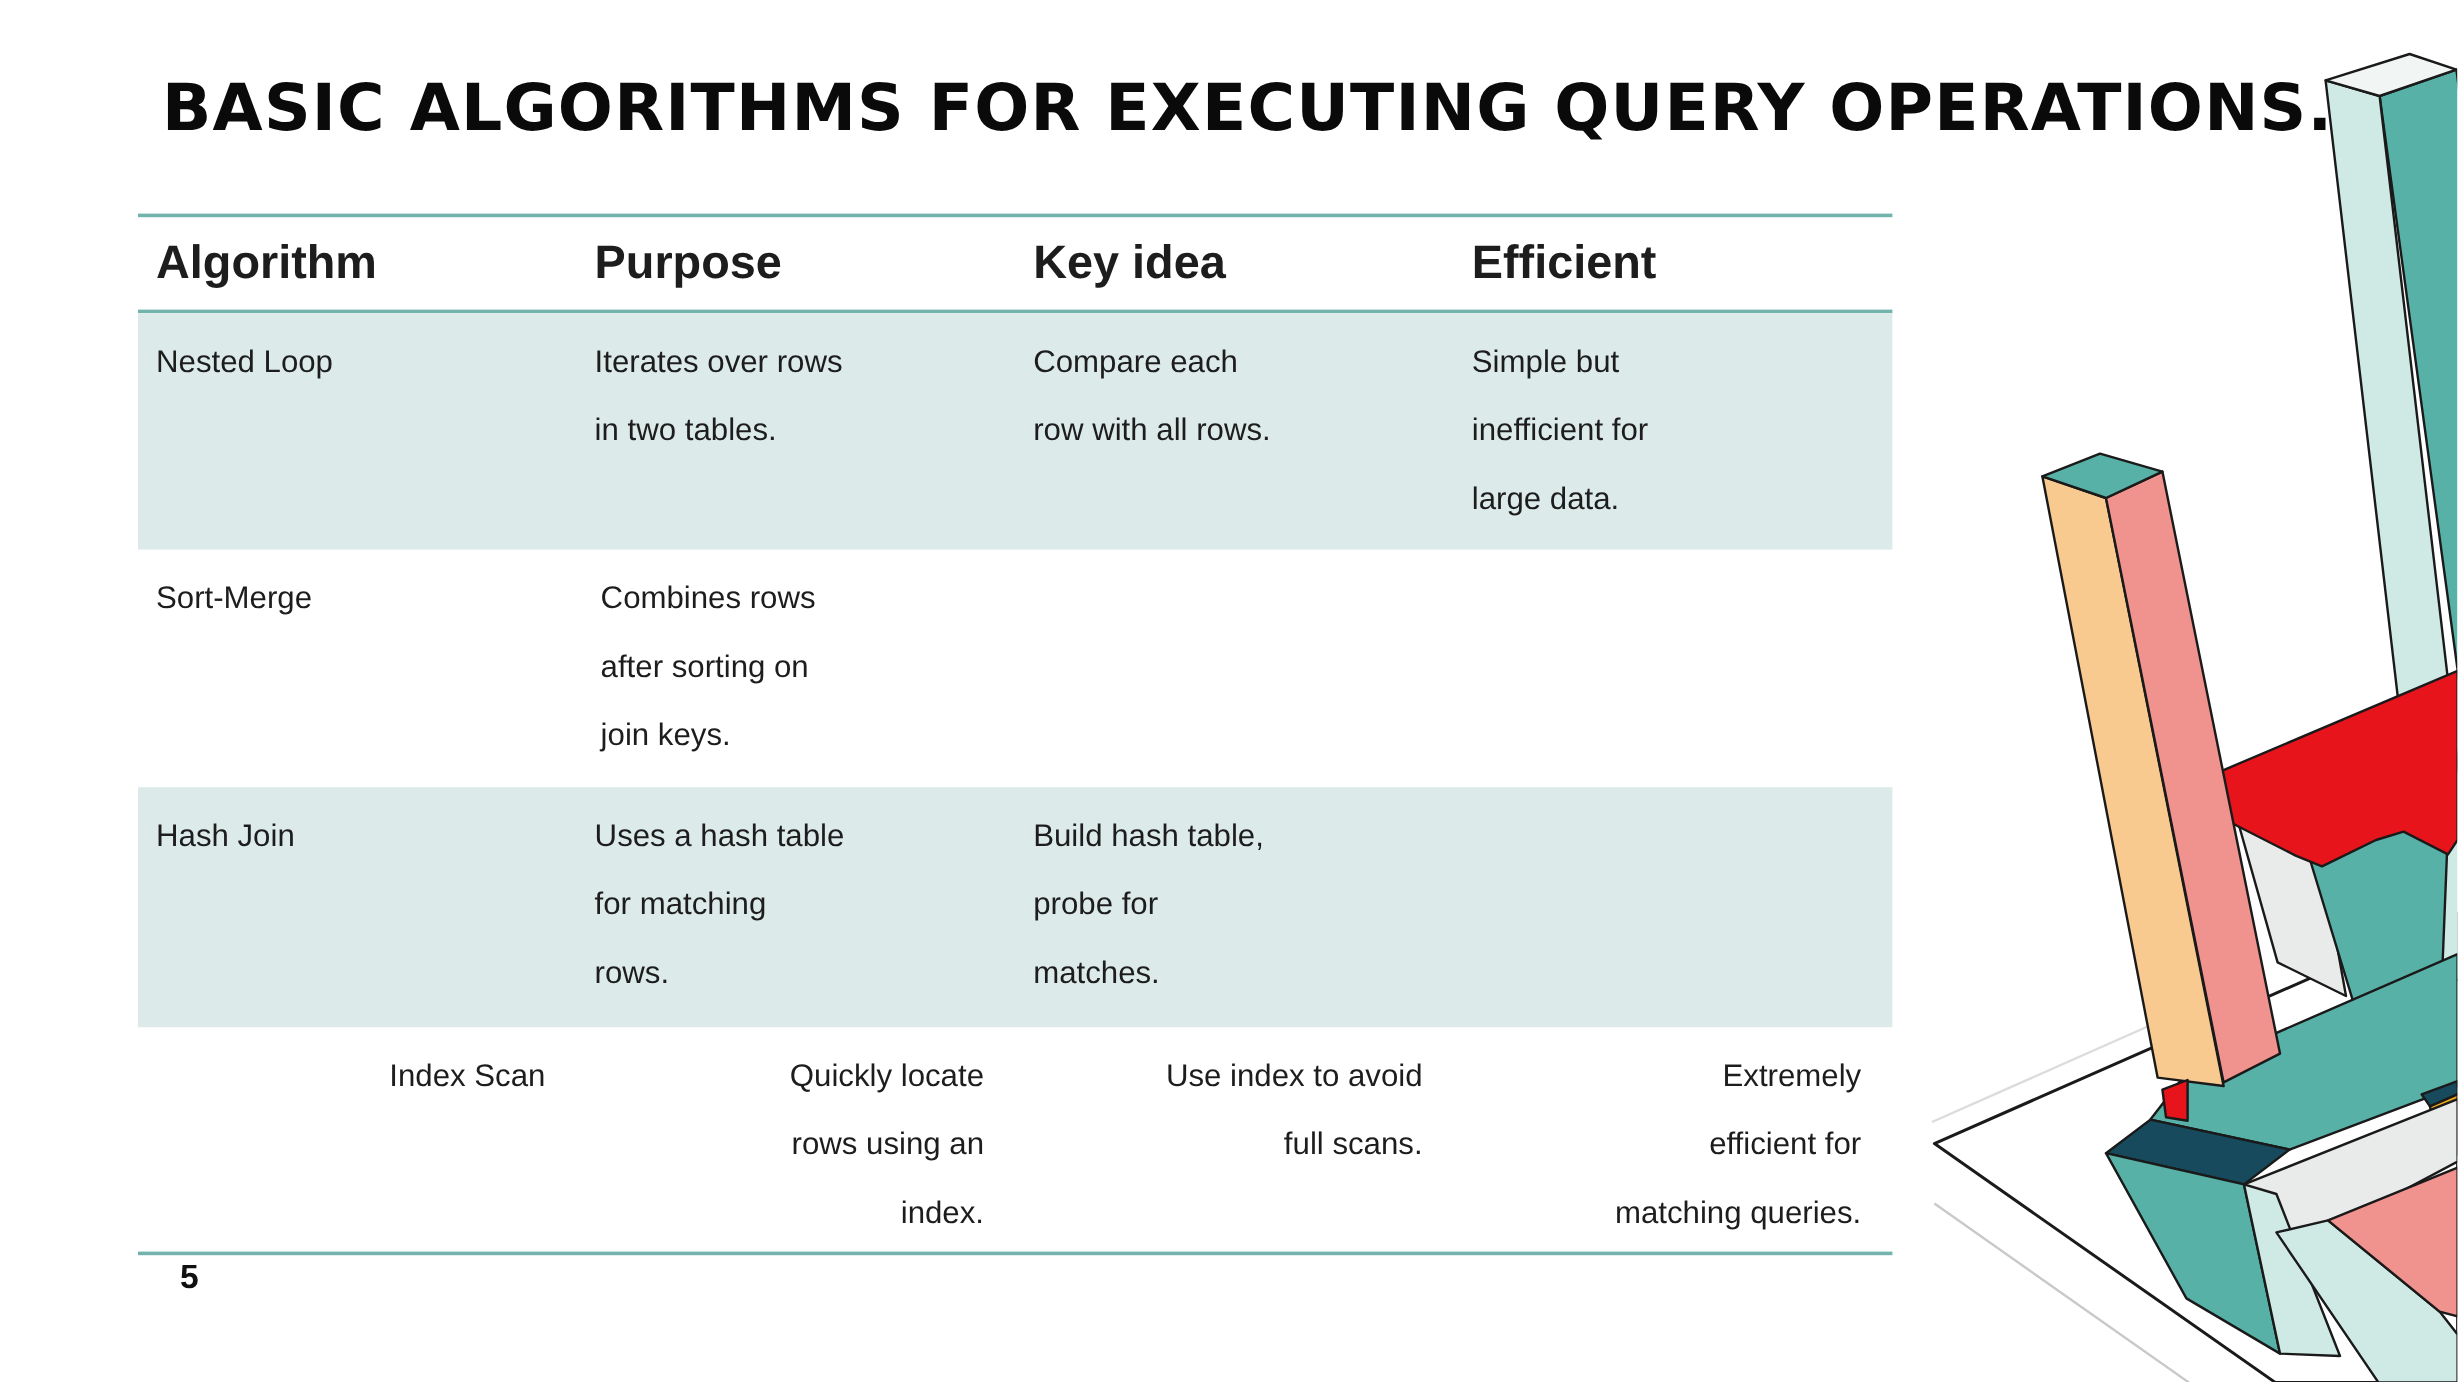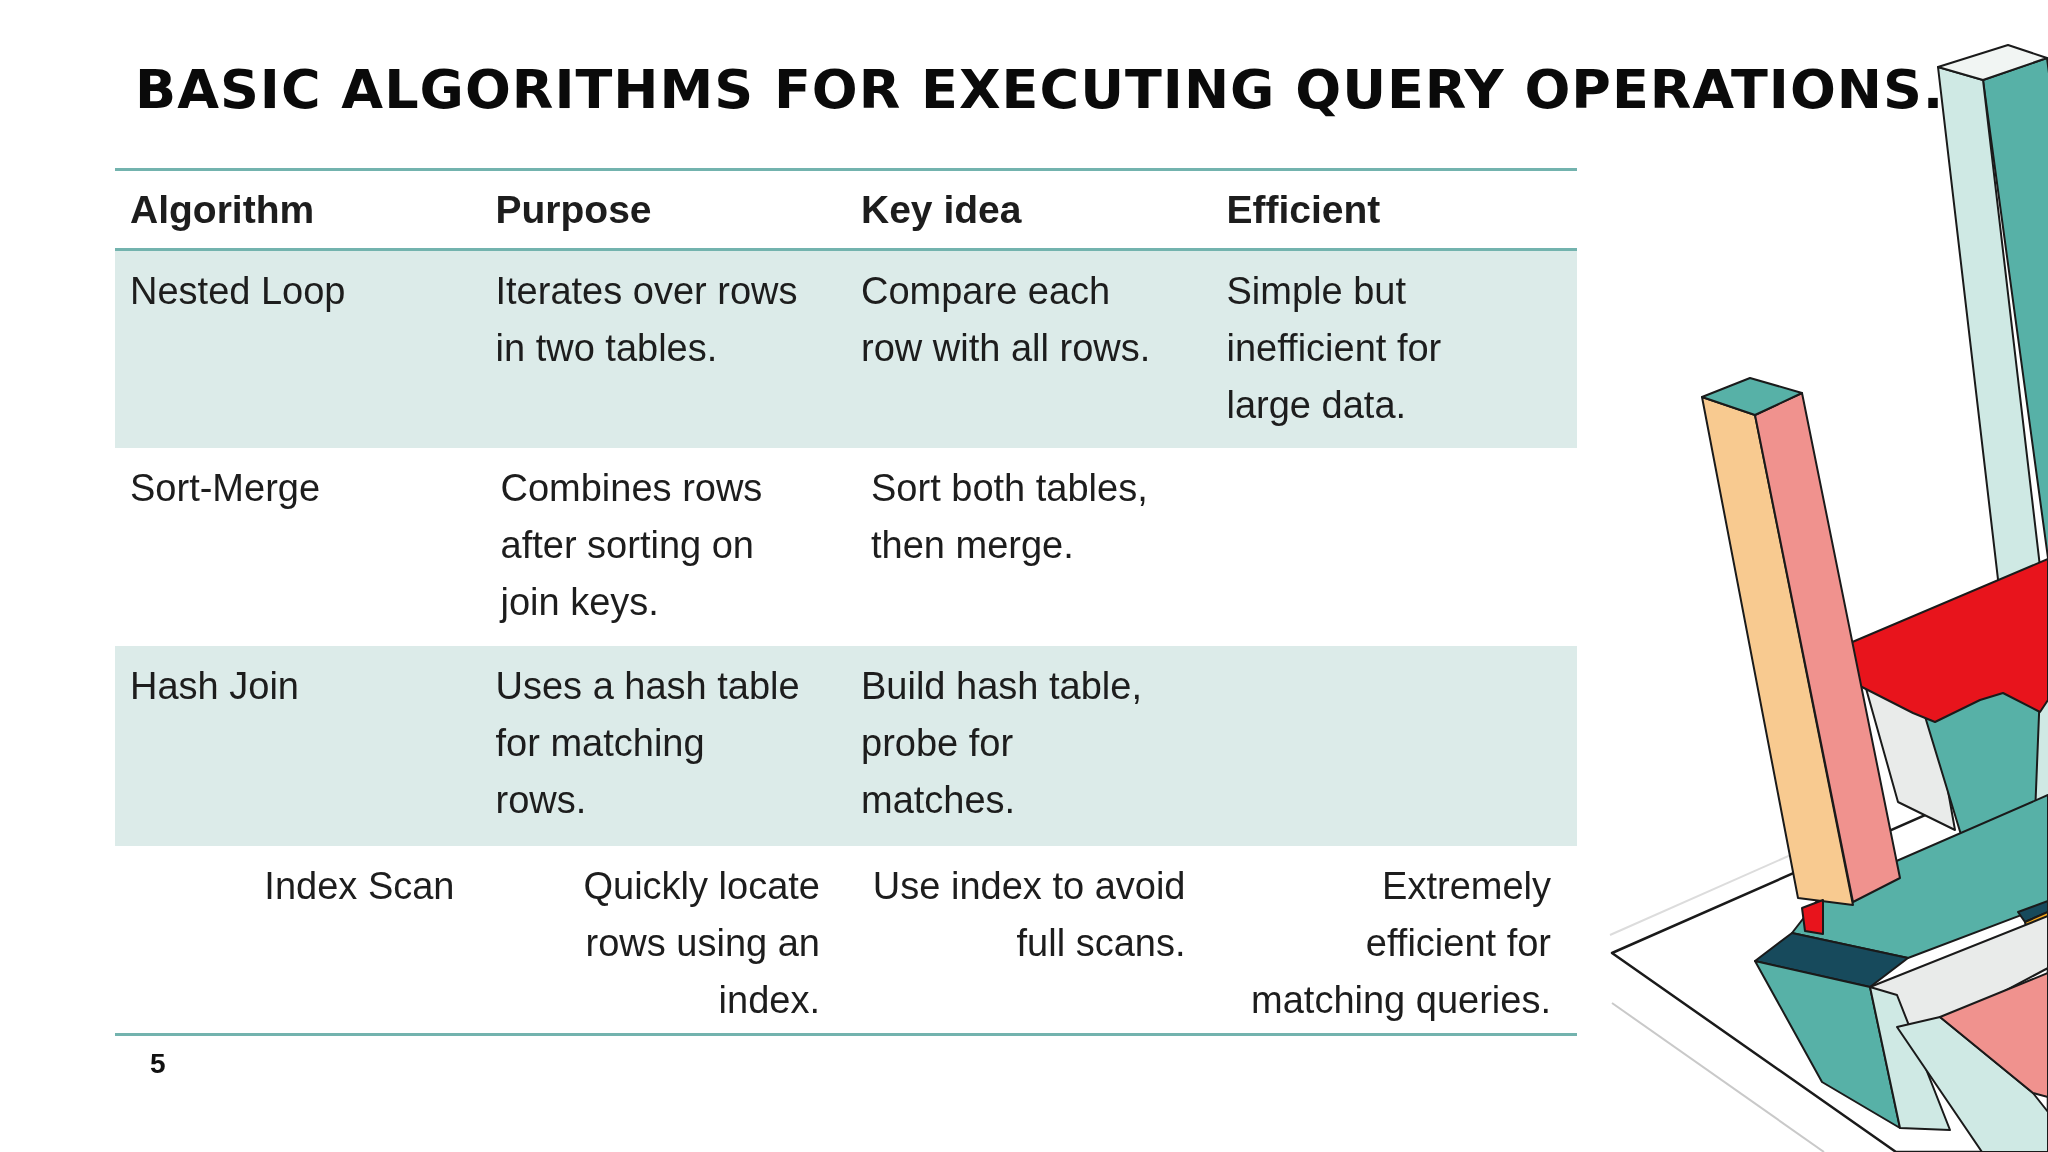--- a/index.html
+++ b/index.html
@@ -10,21 +10,21 @@
     overflow:hidden;
     font-family:"Liberation Sans",sans-serif;
   }
   .title{
     position:absolute;left:135px;top:58px;margin:0;
     font-family:"DejaVu Sans","Liberation Sans",sans-serif;
     font-weight:bold;font-size:54px;letter-spacing:1px;
     color:var(--title-color,#0a0a0a);white-space:nowrap;
   }
   .table{
-    position:absolute;left:115px;top:168px;width:1462px;
+    position:absolute;left:115px;top:178px;width:1462px;
     border-top:3px solid var(--accent-teal,#73b3ae);
     color:var(--text-color,#1d1d1d);
   }
   .thead{
     display:grid;grid-template-columns:repeat(4,1fr);
     height:77px;border-bottom:3px solid var(--accent-teal,#73b3ae);
     align-items:center;
   }
   .th{
     font-weight:bold;font-size:39px;
@@ -32,21 +32,21 @@
   }
   .row{
     display:grid;grid-template-columns:repeat(4,1fr);
   }
   .row.tint{background:var(--row-tint,#dcebe9);}
   .row.r1{height:197px;}
   .row.r2{height:198px;gap:20px;}
   .row.r3{height:200px;}
   .row.r4{height:187px;border-bottom:3px solid var(--accent-teal,#73b3ae);text-align:right;}
   .td{
-    font-size:38px;line-height:57px;
+    font-size:26px;line-height:57px;
     padding:12px 26px 0 15px;
     white-space:pre-line;
   }
   .pagenum{
     position:absolute;left:150px;top:1048px;
     font-weight:bold;font-size:28px;color:#111;
   }
   .art{
     position:absolute;right:0;top:0;width:478px;height:1152px;
   }
@@ -75,22 +75,20 @@
       <div class="td">Simple but
 inefficient for
 large data.</div>
     </div>
 
     <div class="row r2">
       <div class="td">Sort-Merge</div>
       <div class="td">Combines rows
 after sorting on
 join keys.</div>
-      <div class="td">Sort both tables,
-then merge.</div>
     </div>
 
     <div class="row r3 tint">
       <div class="td">Hash Join</div>
       <div class="td">Uses a hash table
 for matching
 rows.</div>
       <div class="td">Build hash table,
 probe for
 matches.</div>

